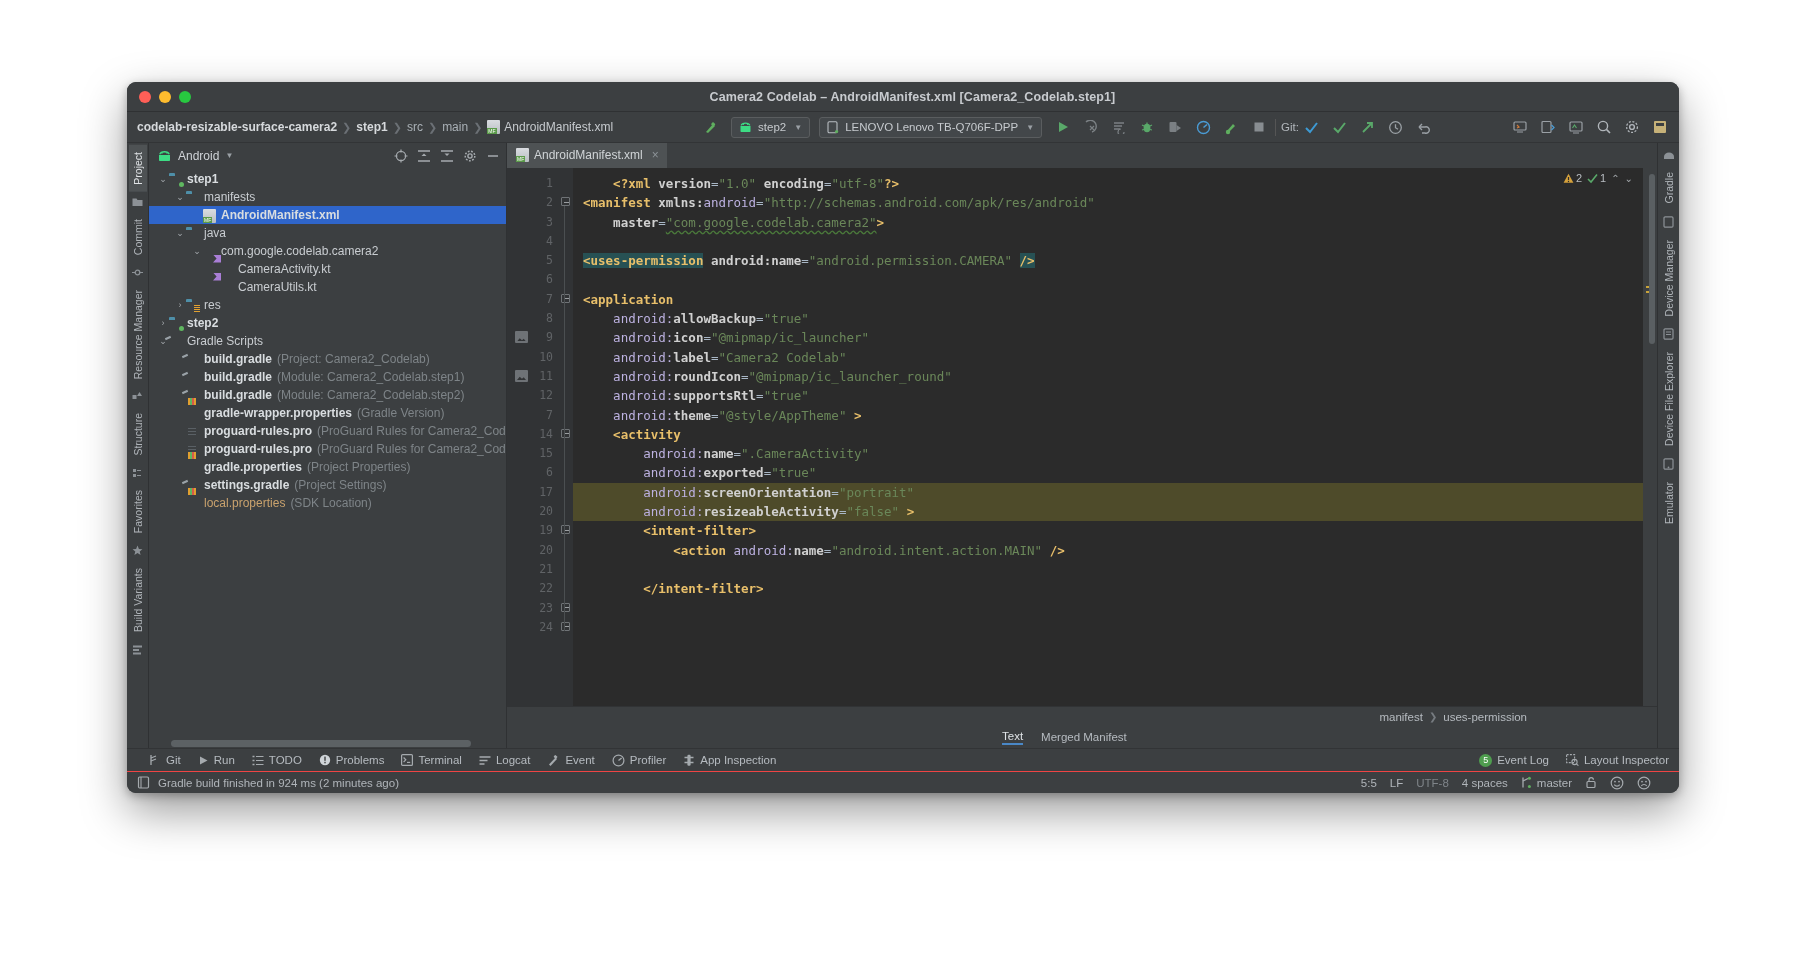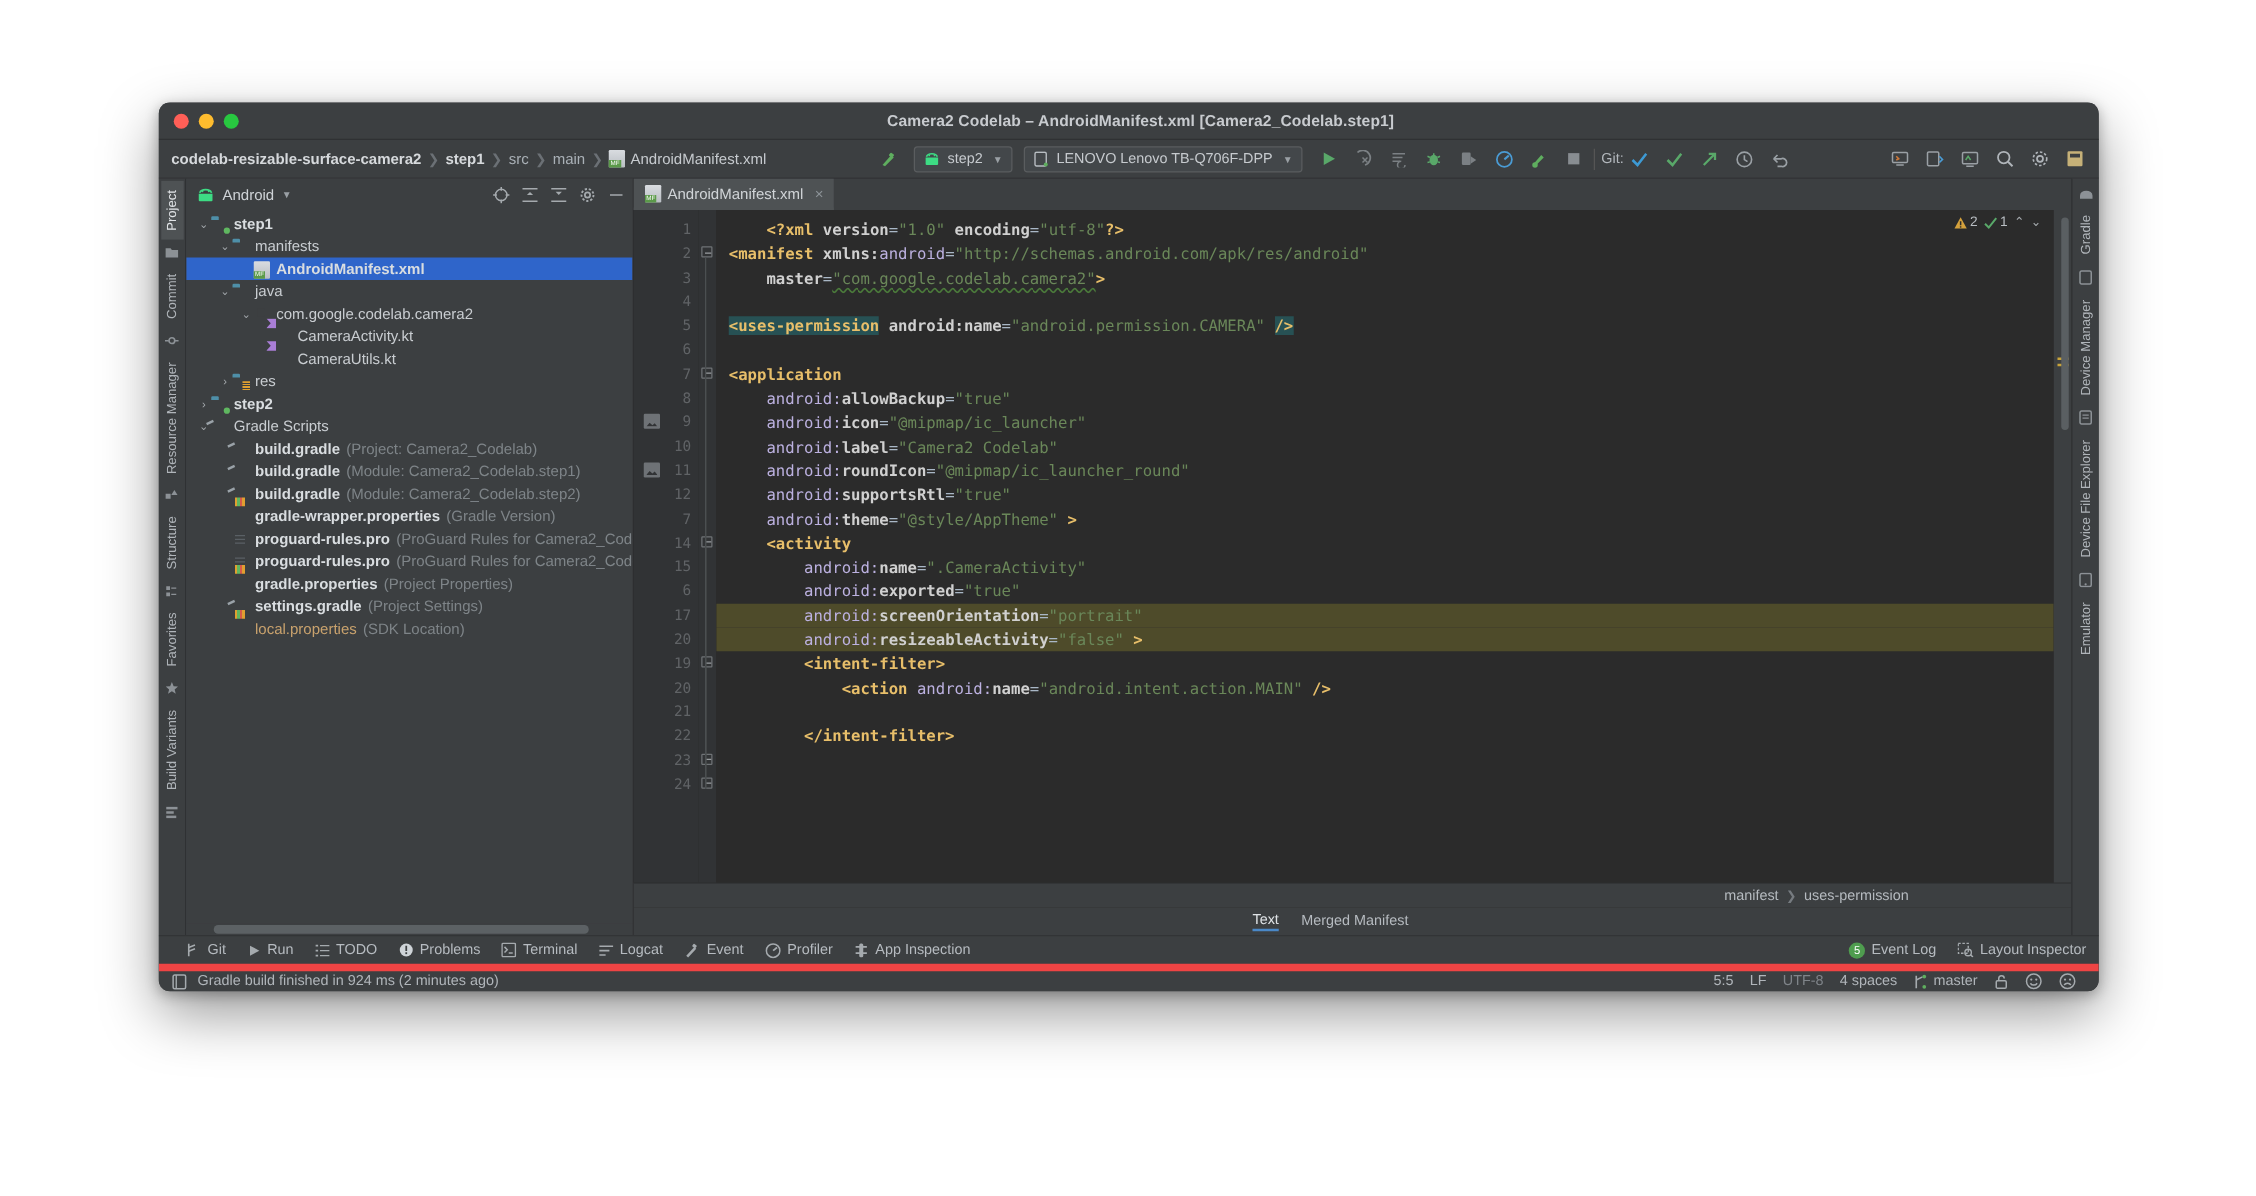--- a/index.html
+++ b/index.html
@@ -302,23 +302,23 @@
     color: #fff; font-size: 9px; display: flex; align-items: center; justify-content: center;
   }
 
   
   .statusbar {
     height: 22px; flex: 0 0 22px;
     background: #3c3f41;
     display: flex; align-items: center;
     padding-left: 10px; gap: 8px;
     font-size: 11.5px; color: #b0b5ba;
-    border-top: 6px solid #ef4444;
-  }
-  .status-right { margin-left: auto; display: flex; align-items: center; gap: 13px; padding-right: 18px; }
+    border-top: 1px solid #ef4444;
+  }
+  .status-right { margin-left: auto; display: flex; align-items: center; gap: 13px; padding-right: 28px; }
   .dim { color: #7f8489; }
 
   svg { display: block; }
 </style>
 </head>
 <body>
 
 <div id="root">
   <div class="window">
 

